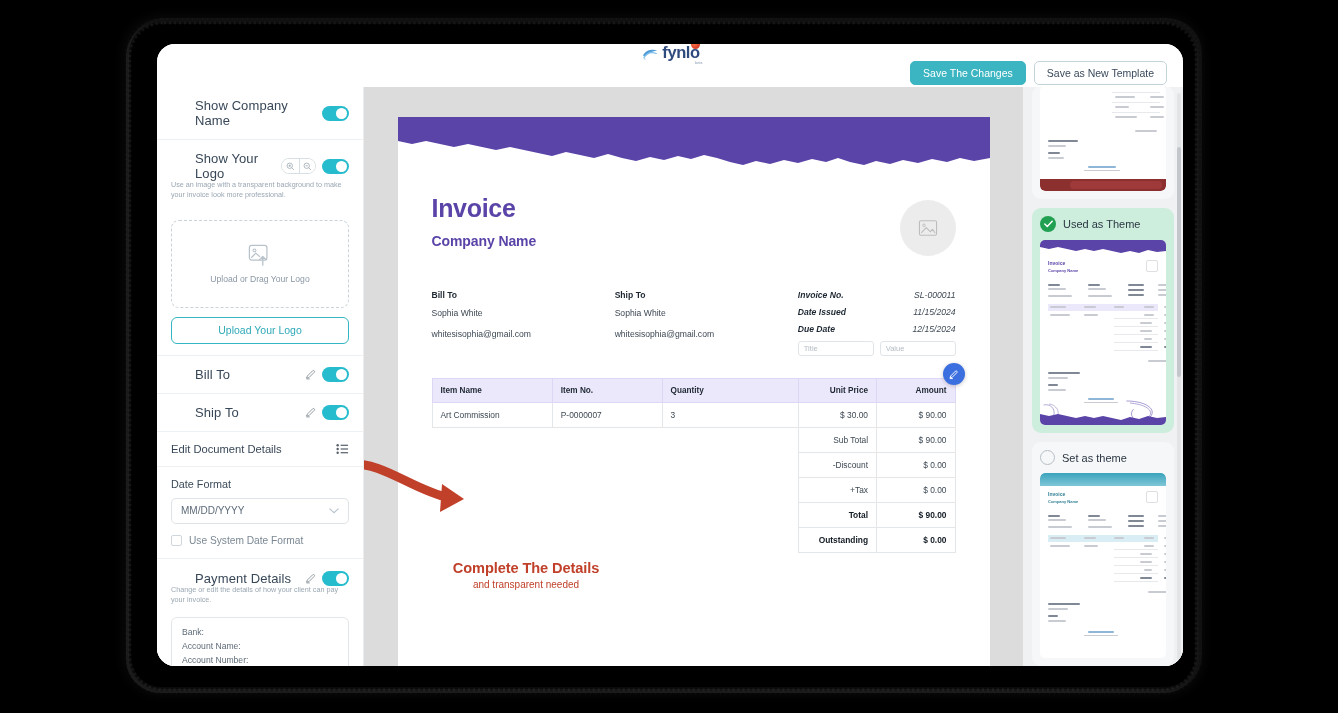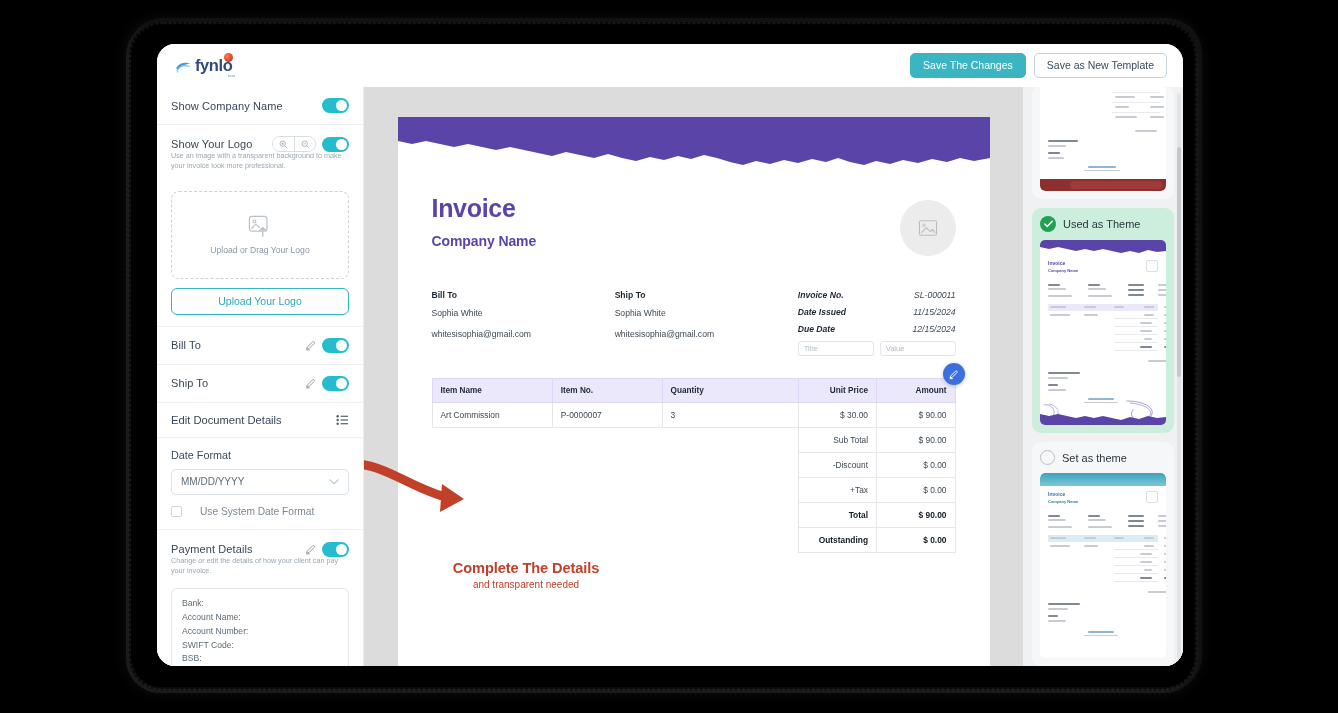--- a/index.html
+++ b/index.html
@@ -40,20 +40,21 @@
     overflow: hidden;
   }
 
   
   #topbar {
     position: relative;
     height: 43px;
     background: #fff;
     display: flex; align-items: center;
     padding: 0 16px 0 18px;
+    flex-direction: column;
   }
   .logo-wrap { display: flex; align-items: flex-end; gap: 3px; }
   .logo-swoosh { width: 17px; height: 15px; display:block; }
   .logo-text {
     font-size: 16.5px; font-weight: 700; letter-spacing: -.4px;
     color: #2f4a7d; position: relative; line-height: 1;
   }
   .logo-dot {
     position:absolute; right:-0.5px; top:-4px; width:9px; height:9px;
     border-radius:50%;
@@ -81,21 +82,21 @@
     background: #fff;
     border-right: 1px solid #e9edf0;
     overflow: hidden;
     position: relative;
   }
   .srow {
     padding: 11px 14px;
     border-bottom: 1px solid #eef1f3;
     display: flex; align-items: center; gap: 6px;
   }
-  .srow-label { font-size: 11px; color: #384757; letter-spacing: .1px; }
+  .srow-label { font-size: 13px; color: #384757; letter-spacing: .1px; margin-left: 24px; }
   .srow .spacer { margin-left: auto; }
   .sub-note {
     font-size: 7.2px; color: #9aa7b3; line-height: 1.45;
     padding: 0 14px 9px; margin-top: -5px;
   }
   .srow.nb { border-bottom: none; padding-bottom: 4px; }
 
   .toggle {
     width: 27px; height: 15px; border-radius: 9px;
     background: #27bccd; position: relative; flex: 0 0 auto; cursor: pointer;
@@ -129,21 +130,21 @@
   }
   .sec-title { font-size: 11.2px; color:#384757; }
   .field-block { padding: 11px 14px 12px; border-bottom:1px solid #eef1f3; }
   .field-label { font-size: 10.8px; color:#3b4a59; margin-bottom: 8px; }
   .select {
     height: 26px; border:1px solid #dde3e8; border-radius:5px;
     display:flex; align-items:center; padding: 0 9px;
     font-size: 10px; color:#5d6b78; cursor:pointer; background:#fff;
   }
   .select .chev { margin-left:auto; }
-  .check-row { display:flex; align-items:center; gap:18px; margin-top: 11px; cursor:pointer; }
+  .check-row { display:flex; align-items:center; gap:7px; margin-top: 11px; cursor:pointer; }
   .cbox { width: 11px; height:11px; border:1.2px solid #cfd7dd; border-radius:2px; background:#fff; }
   .check-lbl { font-size: 10.2px; color:#7b8894; }
   .pay-box {
     margin: 2px 14px 0; border:1px solid #e2e7eb; border-radius:6px;
     padding: 8px 10px; font-size: 8.6px; color:#5e6b77; line-height: 1.62;
   }
 
   
   #canvas {
     flex: 1 1 auto; background: #dcdcdc;

